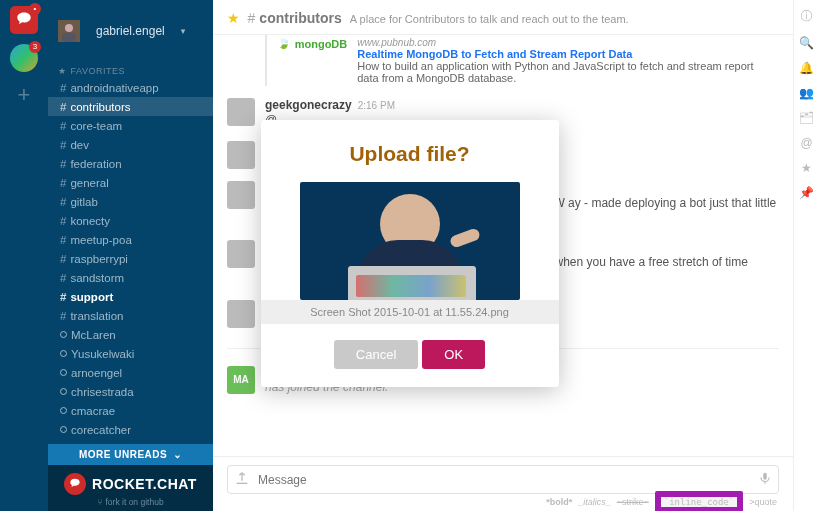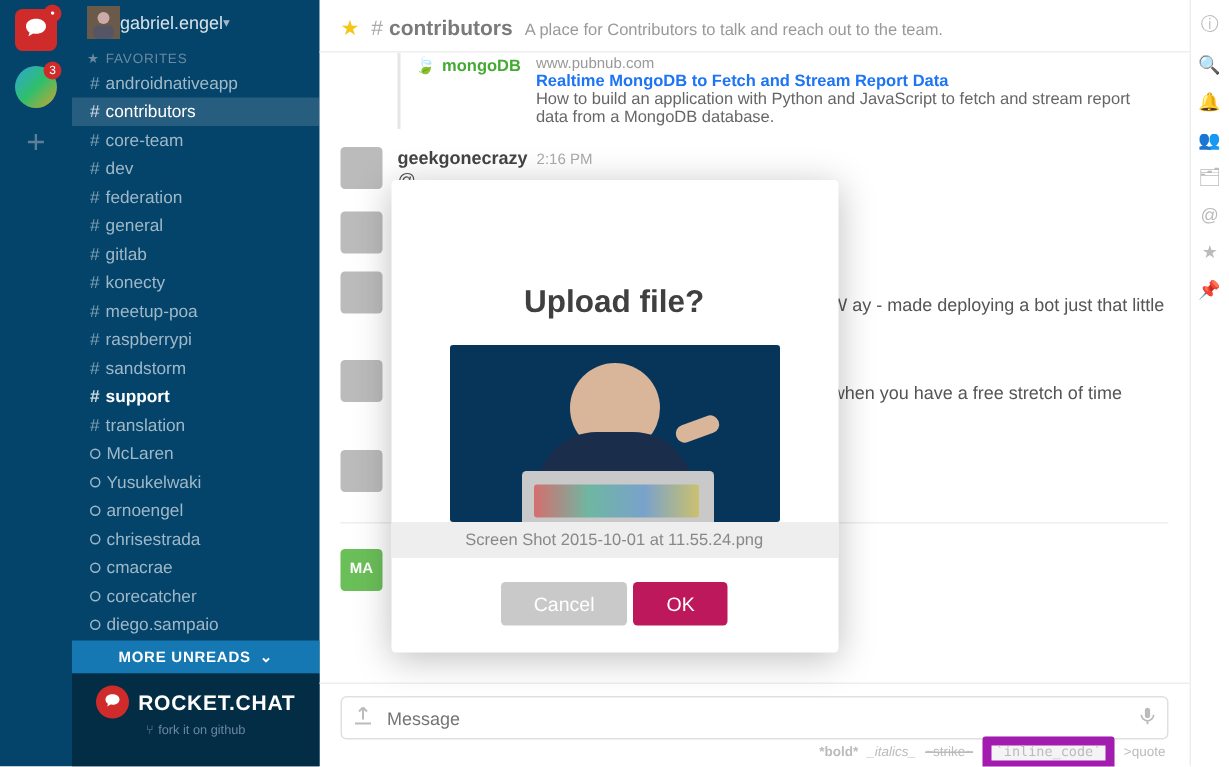--- a/index.html
+++ b/index.html
@@ -8,35 +8,35 @@
   
   .rail { position: absolute; left: 0; top: 0; width: 48px; height: 511px; background: #04436a; display: flex; flex-direction: column; align-items: center; padding-top: 6px; gap: 10px; }
   .rail .srv { width: 28px; height: 28px; border-radius: 5px; background: #d02b2b; position: relative; display:flex; align-items:center; justify-content:center;}
   .rail .srv svg { width: 20px; height: 20px; }
   .rail .srv2 { width: 28px; height: 28px; border-radius: 50%; background: linear-gradient(135deg,#2fa4d6,#2fc06c,#d0a32f); position:relative;}
   .rail .badge { position:absolute; top:-3px; right:-3px; background:#d02b2b; color:#fff; border-radius:8px; font-size:8px; min-width:12px; height:12px; line-height:12px; text-align:center; padding:0 2px;}
   .rail .plus { color: #5a7f97; font-size: 22px; font-weight: 200; cursor:pointer; }
   
   
   .sidebar { position:absolute; left:48px; top:0; width:165px; height:511px; background:#04436a; color:#9fb8c7; display:flex; flex-direction:column; }
-  .sb-head { padding:4px 10px; display:flex; align-items:center; gap:0; color:#d9e3e9; }
+  .sb-head { padding:20px 10px; display:flex; align-items:center; gap:16px; color:#d9e3e9; }
   .sb-head .av { width:22px; height:22px; border-radius:3px; background:#777; display:flex; align-items:center; justify-content:center; color:#fff; font-size:10px;}
   .sb-head .name { font-size:12px; color:#d9e3e9; white-space:nowrap; overflow:hidden; text-overflow:ellipsis; }
   .sb-head .caret { font-size:9px; color:#9fb8c7; }
   
   .sb-section { padding:4px 10px 2px; font-size:9px; letter-spacing:.5px; color:#6b8a9f; display:flex; align-items:center; gap:4px;}
   .sb-list { flex:1; overflow:hidden; font-size:11.5px; }
   .sb-item { padding:3.5px 12px; white-space:nowrap; overflow:hidden; text-overflow:ellipsis; cursor:pointer; display:flex; align-items:center; gap:4px;}
   .sb-item.active { background: rgba(255,255,255,0.14); color:#fff; font-weight:500; }
   .sb-item.bold { color:#fff; font-weight:700; }
   .sb-item .hash { opacity:.8; }
   .sb-item .dot { width:7px; height:7px; border:1px solid #9fb8c7; border-radius:50%; display:inline-block; }
   
   .more-unread { background:#1678b3; color:#fff; text-align:center; font-size:10px; font-weight:700; padding:5px 0; letter-spacing:.5px; cursor:pointer; display:flex; align-items:center; justify-content:center; gap:6px;}
-  .brand { background:#032d45; padding:8px 0 20px; text-align:center; }
+  .brand { background:#032d45; padding:8px 0 4px; text-align:center; }
   .brand .logo { color:#fff; font-weight:800; font-size:14px; letter-spacing:.5px; display:flex; align-items:center; justify-content:center; gap:6px;}
   .brand .logo .bubble{ width:22px;height:22px;background:#d02b2b;border-radius:50%;display:flex;align-items:center;justify-content:center;}
   .brand .fork { color:#6b8a9f; font-size:8.5px; display:flex; align-items:center; justify-content:center; gap:3px; margin-top:2px;}
   
   
   .main { position:absolute; left:213px; top:0; right:26px; height:511px; display:flex; flex-direction:column; }
   .topbar { padding:10px 14px 8px; border-bottom:1px solid #eee; display:flex; align-items:baseline; gap:8px; }
   .topbar .star { color:#f5c518; font-size:14px;}
   .topbar .title { font-size:14px; font-weight:600; color:#7a7a7a; display:flex; align-items:baseline; gap:4px;}
   .topbar .title .hash{color:#aaa;font-weight:400;}
@@ -47,21 +47,21 @@
   .msg .mav { width:28px; height:28px; border-radius:3px; background:#bbb; flex-shrink:0; display:flex;align-items:center;justify-content:center;color:#fff;font-size:10px;font-weight:700; overflow:hidden;}
   .msg .mbody { flex:1; font-size:12px; color:#555; }
   .msg .mhead { display:flex; gap:6px; align-items:baseline; }
   .msg .muser { font-weight:700; color:#444; }
   .msg .mtime { color:#aaa; font-size:10px; }
   .msg .mtext { color:#555; line-height:1.4; }
   .msg .join { color:#aaa; font-style:italic; }
   
   .preview-card { margin-left:38px; border-left:2px solid #e6e6e6; padding:2px 10px; margin-bottom:6px; display:flex; gap:10px; font-size:11px; color:#666;}
   .preview-card .logo-mongo{ font-size:11px; color:#4a3; font-weight:700; display:flex; align-items:center; gap:4px;}
-  .preview-card .purl{color:#999;font-size:10px;}
+  .preview-card .purl{color:#999;font-size:10px;font-style:italic;}
   .preview-card .ptitle{color:#1d74f5; font-weight:600;}
   
   .date-sep { text-align:center; color:#aaa; font-size:10px; position:relative; margin:6px 0;}
   .date-sep::before, .date-sep::after { content:""; position:absolute; top:50%; width:40%; border-top:1px solid #eee;}
   .date-sep::before{left:0;} .date-sep::after{right:0;}
   
   .composer { border-top:1px solid #eee; padding:8px 14px 4px; }
   .composer-inner { border:1px solid #e0e0e0; border-radius:4px; display:flex; align-items:center; padding:4px 6px; gap:8px; }
   .composer-inner .up { color:#bbb; cursor:pointer; }
   .composer-inner input { flex:1; border:none; outline:none; font-size:12px; color:#666; background:transparent;}
@@ -70,21 +70,21 @@
   .fmt span{margin-left:6px;}
   .fmt .b{font-weight:700;} .fmt .i{font-style:italic;} .fmt .s{text-decoration:line-through;} .fmt .c{font-family:monospace;background:#f4f4f4;padding:0 3px;border:6px solid #a21caf;border-radius:2px;}
   
   
   .rrail { position:absolute; right:0; top:0; width:26px; height:511px; border-left:1px solid #eee; display:flex; flex-direction:column; align-items:center; padding-top:8px; gap:11px; color:#bbb; }
   .rrail span{ cursor:pointer; font-size:12px; }
   
   
   .overlay { position:absolute; inset:0; background:rgba(255,255,255,0); display:flex; align-items:flex-start; justify-content:center; padding-top:120px;}
   .modal { width:298px; background:#fff; box-shadow:0 4px 24px rgba(0,0,0,.25); border-radius:3px; padding:22px 18px 18px; }
-  .modal h2 { text-align:center; font-size:21px; font-weight:600; color:#404040; margin-bottom:16px;margin-top:48px;}
+  .modal h2 { text-align:center; font-size:21px; font-weight:600; color:#a16207; margin-bottom:16px;}
   .modal .img { width:220px; height:118px; margin:0 auto; background:#07355a; border-radius:2px; position:relative; overflow:hidden;}
   .modal .img .person{position:absolute;left:80px;top:12px;width:60px;height:60px;border-radius:50%;background:#d9b59a;}
   .modal .img .body{position:absolute;left:58px;top:58px;width:104px;height:60px;border-radius:40px 40px 0 0;background:#1a2d4a;}
   .modal .img .lap{position:absolute;left:48px;bottom:0;width:128px;height:34px;background:#c9c9c9;border-radius:3px 3px 0 0;}
   .modal .img .stk{position:absolute;left:56px;bottom:3px;width:110px;height:22px;background:linear-gradient(90deg,#d33,#3a8,#48c,#cb3);opacity:.6;border-radius:2px;}
   .modal .img .arm1{position:absolute;left:150px;top:50px;width:30px;height:12px;background:#d9b59a;border-radius:6px;transform:rotate(-20deg);}
   .modal .fname { background:#eee; margin:0 -18px; padding:6px; text-align:center; font-size:11px; color:#888; margin-top:0; }
   .modal .btns { display:flex; justify-content:center; gap:4px; margin-top:16px; }
   .modal button { border:none; border-radius:3px; padding:7px 22px; font-size:13px; color:#fff; cursor:pointer; }
   .modal .cancel{ background:#c9c9c9; }

